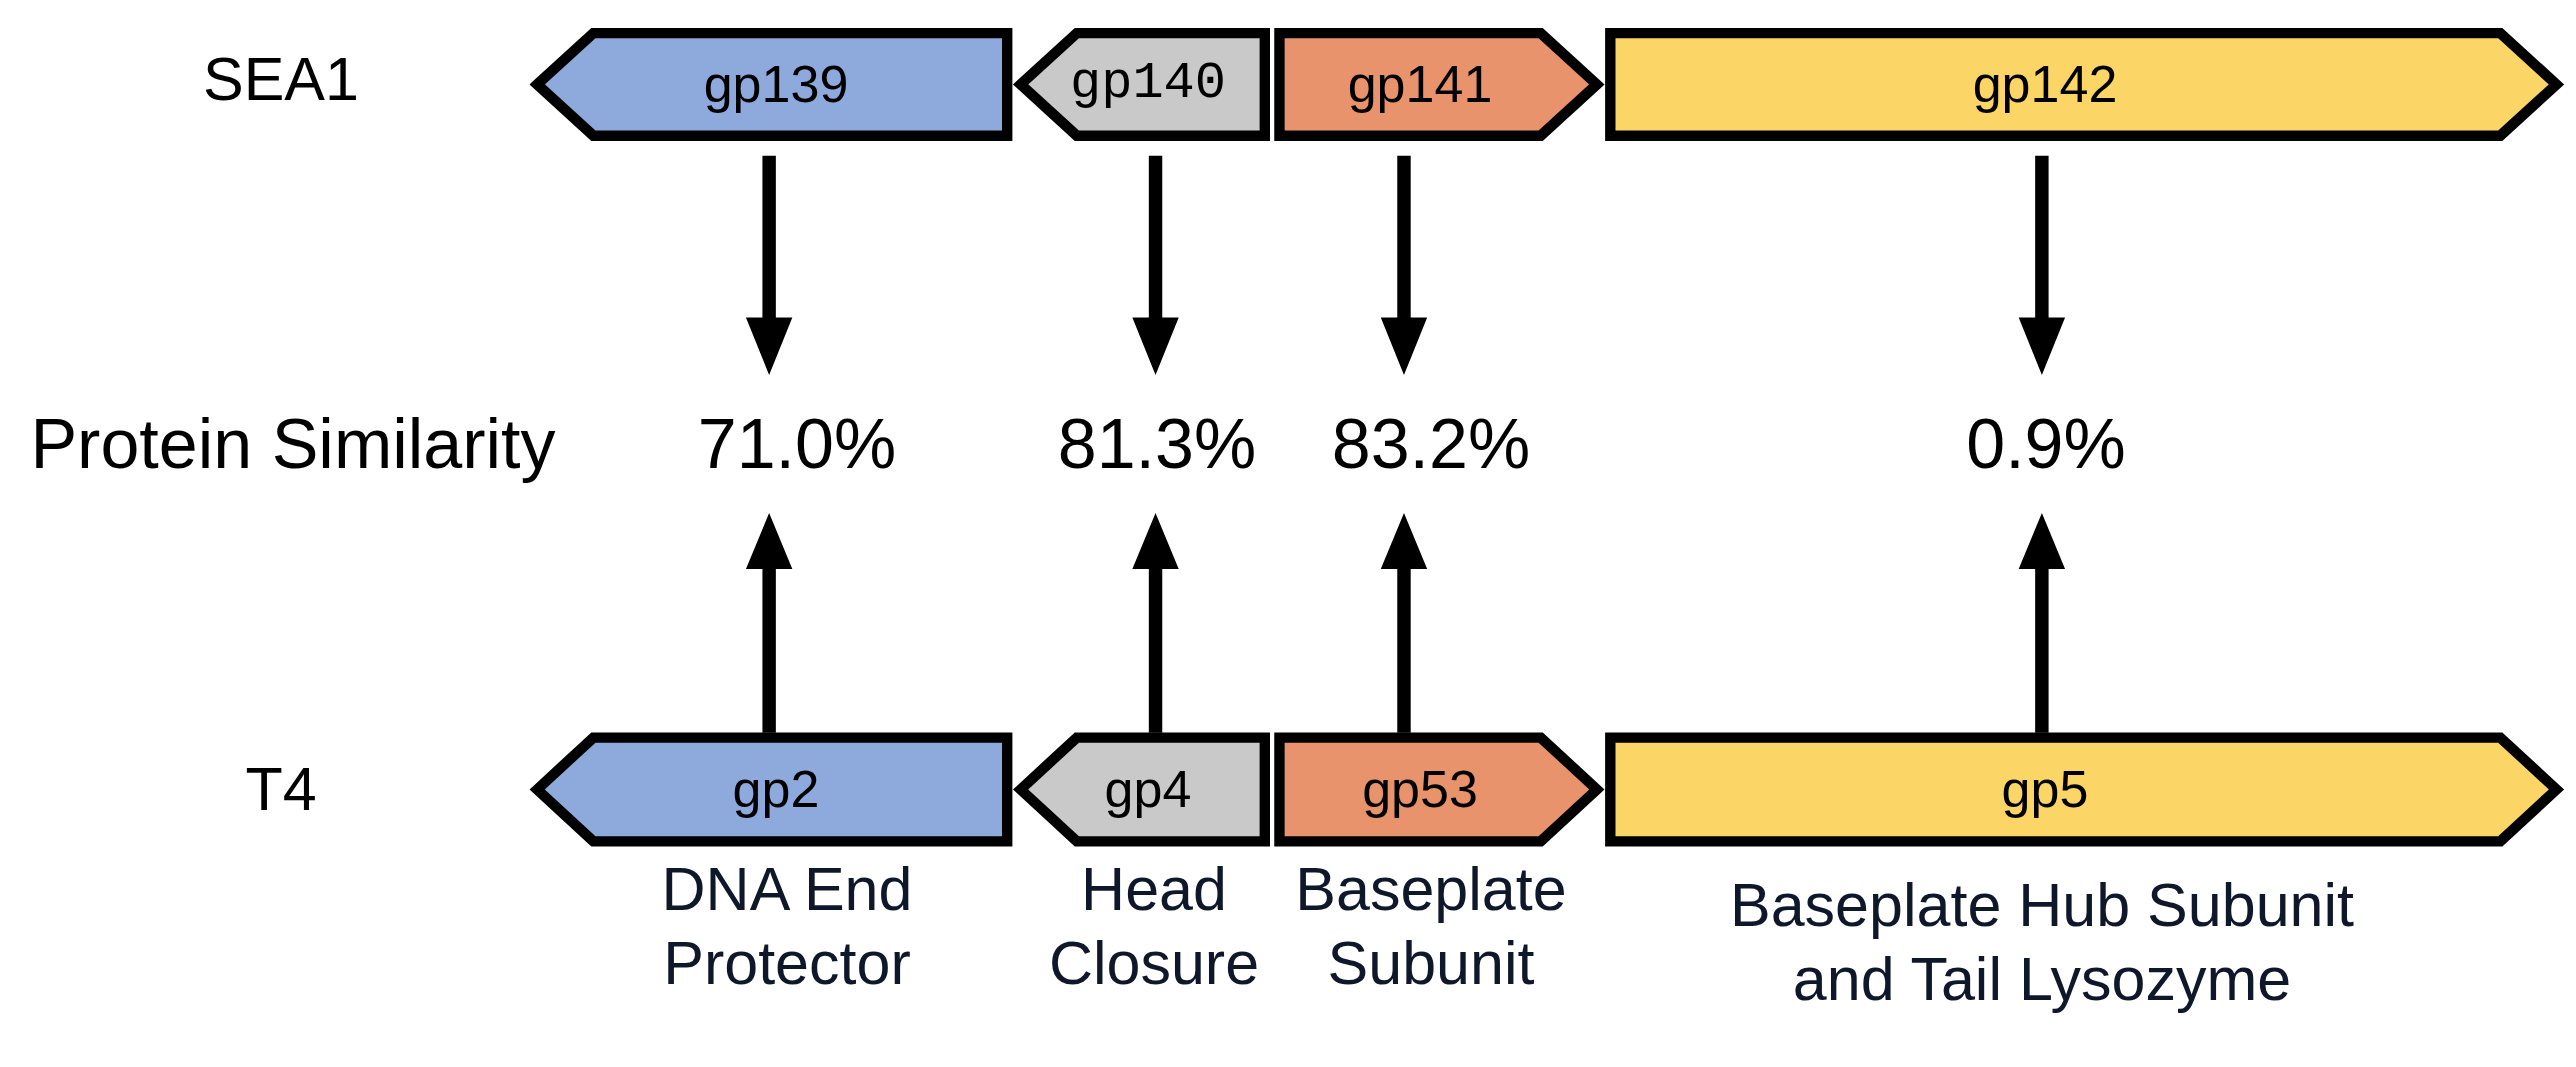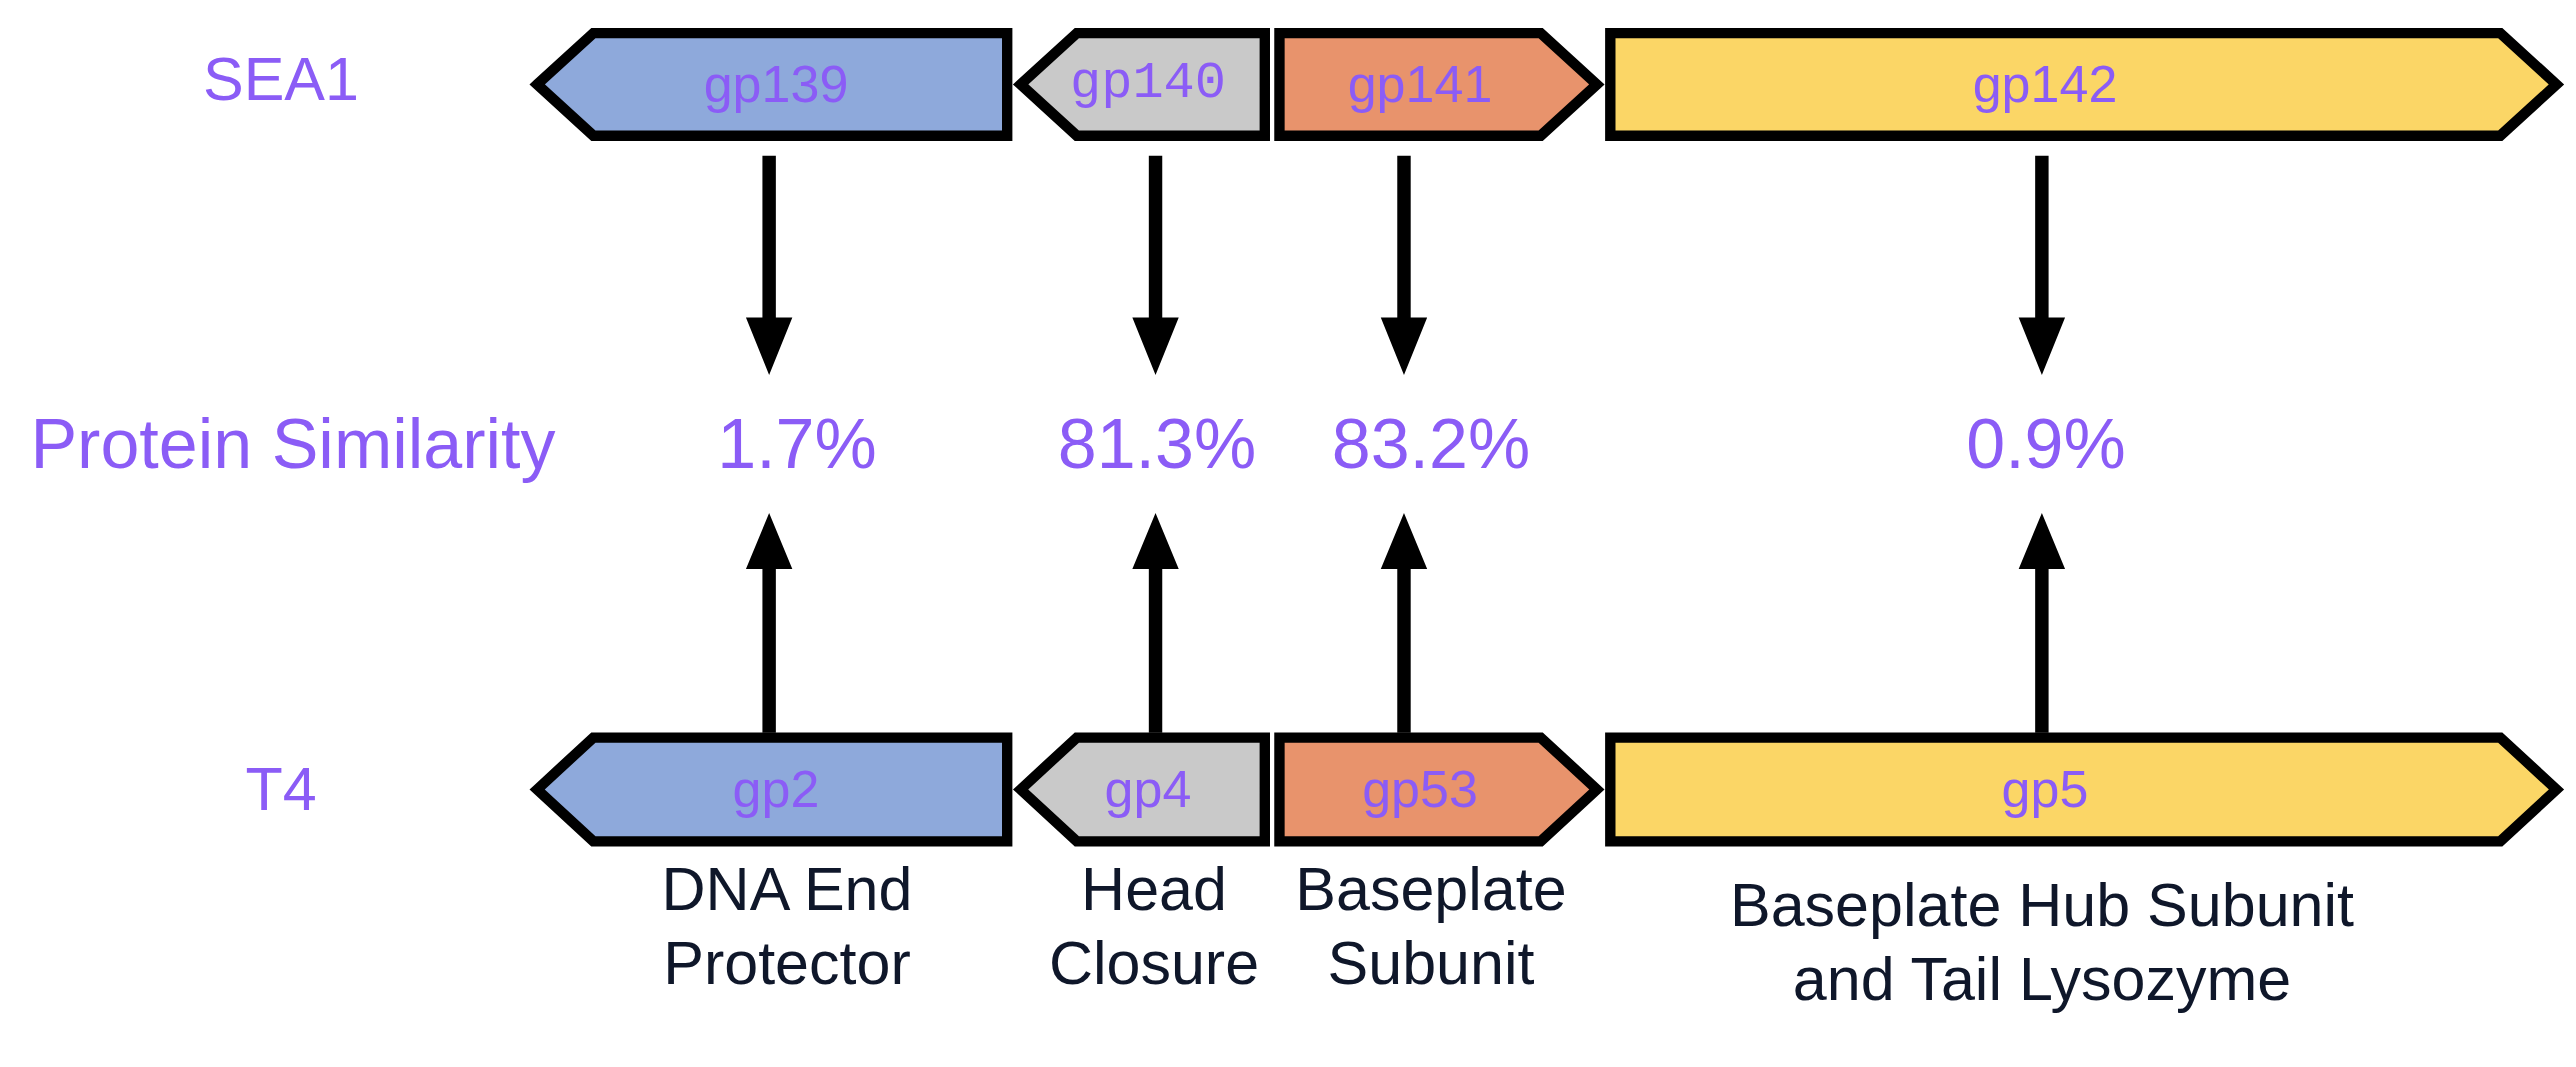--- a/index.html
+++ b/index.html
@@ -18,21 +18,21 @@
   }
   #shapes {
     position: absolute;
     left: 0;
     top: 0;
   }
   .txt {
     position: absolute;
     transform: translate(-50%, -50%);
     white-space: nowrap;
-    color: #8b5cf6;
+    color: #000000;
   }
   .row-label {
     font-size: 61px;
     line-height: 1;
   }
   .mid-label {
     font-size: 70px;
     line-height: 1;
   }
   .gene-label {
@@ -76,21 +76,21 @@
 
   <div class="txt row-label" style="left:281px; top:79px;">SEA1</div>
 
   <div class="txt row-label" style="left:281px; top:789px;">T4</div>
 
   <div class="txt mid-label" style="left:293px; top:444px;">Protein Similarity</div>
 
   <div id="pairs-layer">
       <div class="txt gene-label" style="left: 776px; top: 84px;">gp139</div>
       <div class="txt gene-label" style="left: 776px; top: 789px;">gp2</div>
-      <div class="txt mid-label" style="left: 797px; top: 444px;">1.7%</div>
+      <div class="txt mid-label" style="left: 797px; top: 444px;">71.0%</div>
       <div class="func-label" style="left: 787px; top: 852px;">
         <div class="func-line">DNA End</div>
         <div class="func-line">Protector</div>
       </div>
       <div class="txt gene-label" style="left: 1148px; top: 84px; font-family: Liberation Mono, monospace;">gp140</div>
       <div class="txt gene-label" style="left: 1148px; top: 789px;">gp4</div>
       <div class="txt mid-label" style="left: 1157px; top: 444px;">81.3%</div>
       <div class="func-label" style="left: 1154px; top: 852px;">
         <div class="func-line">Head</div>
         <div class="func-line">Closure</div>

